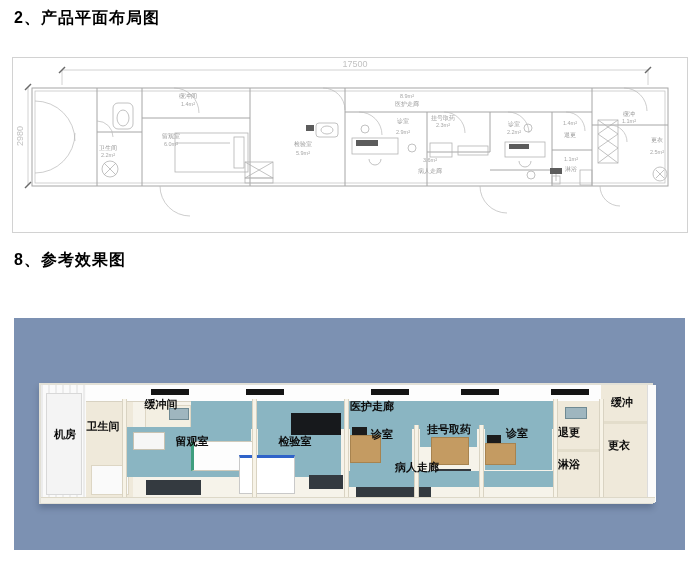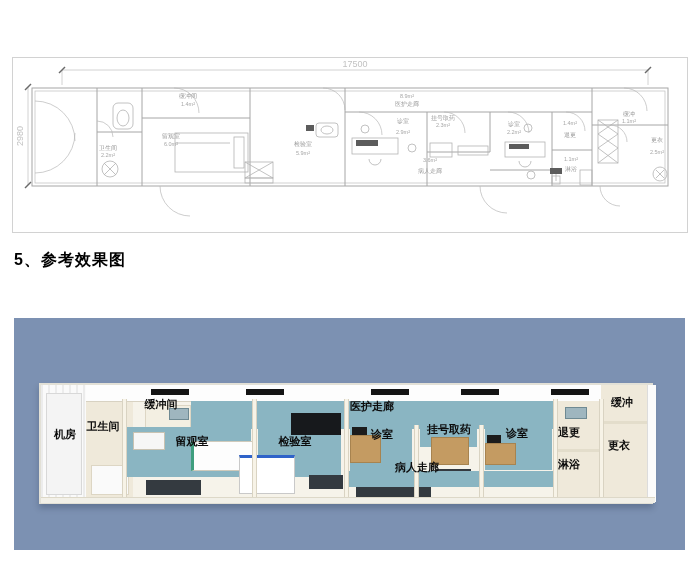--- a/index.html
+++ b/index.html
@@ -31,20 +31,21 @@
   .wood{background:#c49b62;border:1px solid #a7834f;box-sizing:border-box;}
   .mat{background:#343a40;}
   .part{background:#f7f3e7;border-left:1px solid #d9d3c2;border-right:1px solid #d9d3c2;box-sizing:border-box;z-index:20;}
   .vent{background:#141414;}
 </style>
 </head>
 <body>
 
 <div class="page">
 
+  <div class="sec-title" style="left:14px;top:8px;">2、产品平面布局图</div>
 
   <svg class="abs" style="left:12px;top:57px;" width="676" height="176" viewBox="0 0 676 176">
 
     <rect x="0.5" y="0.5" width="675" height="175" fill="none" stroke="#d2d2d2" stroke-width="1"></rect>
 
     <g>
       <line class="plan-dim" x1="50" y1="13" x2="636" y2="13"></line>
       <line class="plan-dim" x1="50" y1="13" x2="50" y2="28"></line>
       <line class="plan-dim" x1="636" y1="13" x2="636" y2="28"></line>
       <line class="plan-tick" x1="47" y1="16" x2="53" y2="10"></line>
@@ -201,21 +202,21 @@
       <text class="room-area" x="617" y="66">1.1m²</text>
 
       <text class="room-area" x="559" y="104">1.1m²</text>
       <text class="room-name" x="559" y="114">淋浴</text>
 
       <text class="room-name" x="645" y="85">更衣</text>
       <text class="room-area" x="645" y="97">2.5m²</text>
     </g>
   </svg>
 
-  <div class="sec-title" style="left:14px;top:250px;">5、参考效果图</div>
+  <div class="sec-title" style="left:14px;top:250px;">8、参考效果图</div>
 
   <div class="render-panel" style="background:#7c91b2;">
     <div class="c3d">
 
       <div class="abs" style="left:0;top:0;width:45px;height:117px;background:#fafafa;
            background-image:repeating-linear-gradient(90deg,#ececec 0 2px,#fafafa 2px 7px);"></div>
       <div class="abs" style="left:5px;top:8px;width:34px;height:100px;border:1px solid #d8d8d8;background:#f4f4f4;"></div>
 
       <div class="abs cream" style="left:45px;top:0;width:47px;height:117px;"></div>
       <div class="abs" style="left:50px;top:80px;width:36px;height:28px;background:#fafafa;border:1px solid #ddd6c4;"></div>

